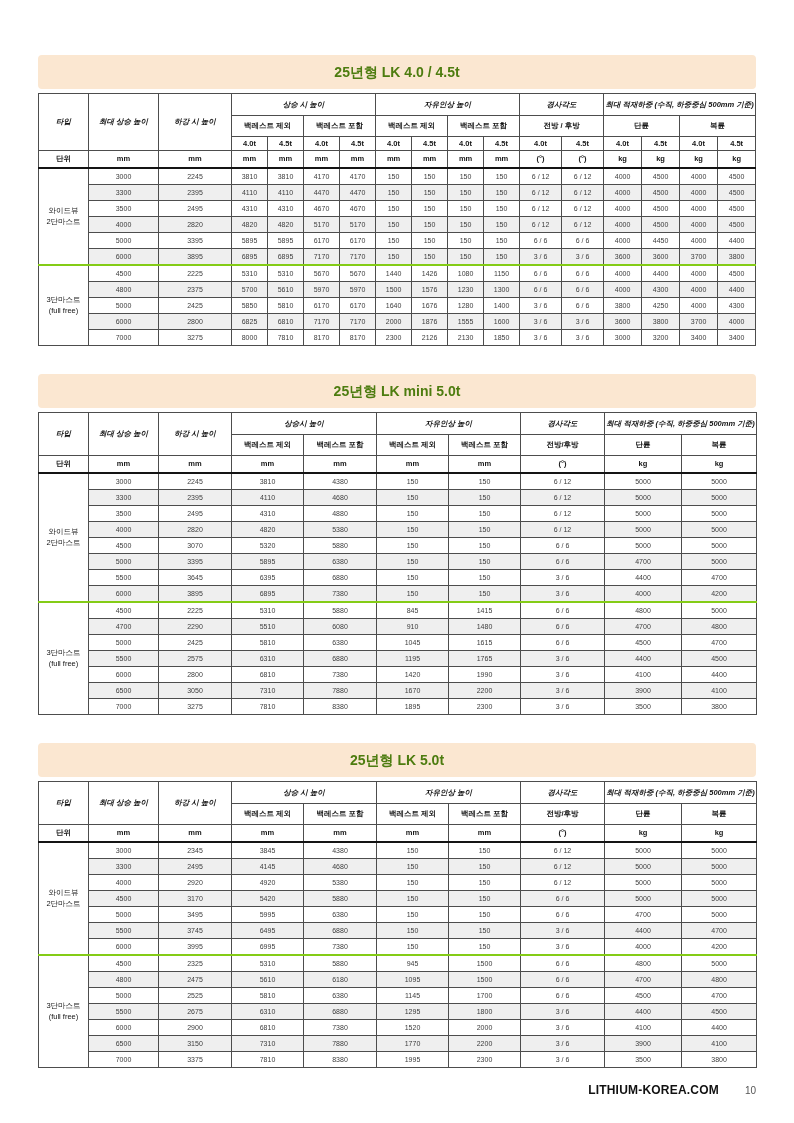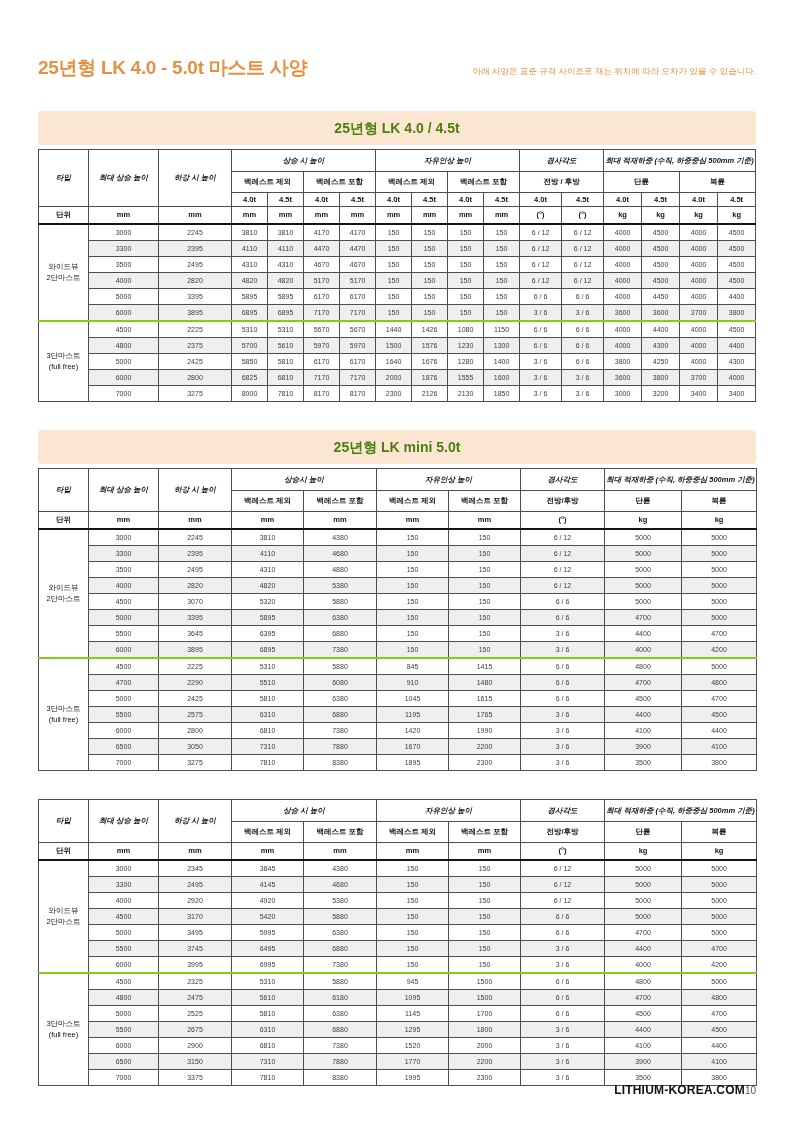--- a/index.html
+++ b/index.html
@@ -44,33 +44,29 @@
   .spec tbody td{height:15px;font-size:7px;color:#3c3c3c;background:#ffffff;}
   .spec tbody tr:nth-child(even) td{background:var(--rowalt);}
   .type-cell{
     background:#ffffff;font-size:7.5px;font-weight:normal;color:#141414;
     white-space:pre-line;line-height:1.35;
   }
   .sec-next tr:first-child td,.sec-next tr:first-child th{border-top:2px solid #84cc16;}
   
   .page-foot{
     position:absolute;right:38px;bottom:26px;
-    display:flex;align-items:baseline;gap:0;
+    display:flex;align-items:baseline;gap:26px;
   }
   .footer-brand{font-size:12px;font-weight:bold;color:#111;letter-spacing:0.2px;}
   .footer-page{font-size:10px;color:#555;}
 </style>
 </head>
 <body>
 
 <div class="page" style="--accent: #E6913F; --band: #FBE7D1; --unit: #F4CFA3; --rowalt: #EFEFEF;">
-  <div class="page-head">
-    <h1 class="page-title">25년형 LK 4.0 - 5.0t 마스트 사양</h1>
-    <div class="page-note">아래 사양은 표준 규격 사이즈로 재는 위치에 따라 오차가 있을 수 있습니다.</div>
-  </div>
 
   <div id="tables-root">
       <section class="table-block">
         <div class="band">25년형 LK 4.0 / 4.5t</div>
         <table class="spec">
           <colgroup>
             <col style="width: 50px;">
             <col style="width: 70px;">
             <col style="width: 73px;">
             <col style="width: 36px;">
@@ -567,20 +563,21 @@
               <td>1895</td>
               <td>2300</td>
               <td>3 / 6</td>
               <td>3500</td>
               <td>3800</td>
             </tr>
           </tbody>
         </table>
       </section>
       <section class="table-block">
+        <div class="band">25년형 LK 5.0t</div>
         <table class="spec">
           <colgroup>
             <col style="width: 50px;">
             <col style="width: 70px;">
             <col style="width: 73px;">
             <col style="width: 72px;">
             <col style="width: 73px;">
             <col style="width: 72px;">
             <col style="width: 72px;">
             <col style="width: 84px;">

